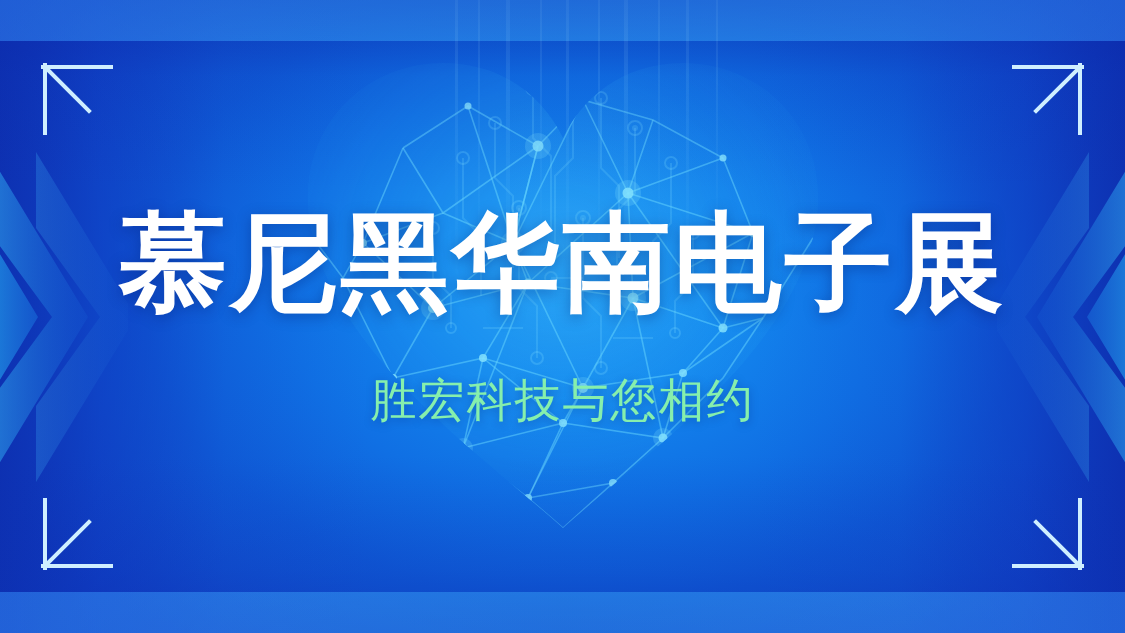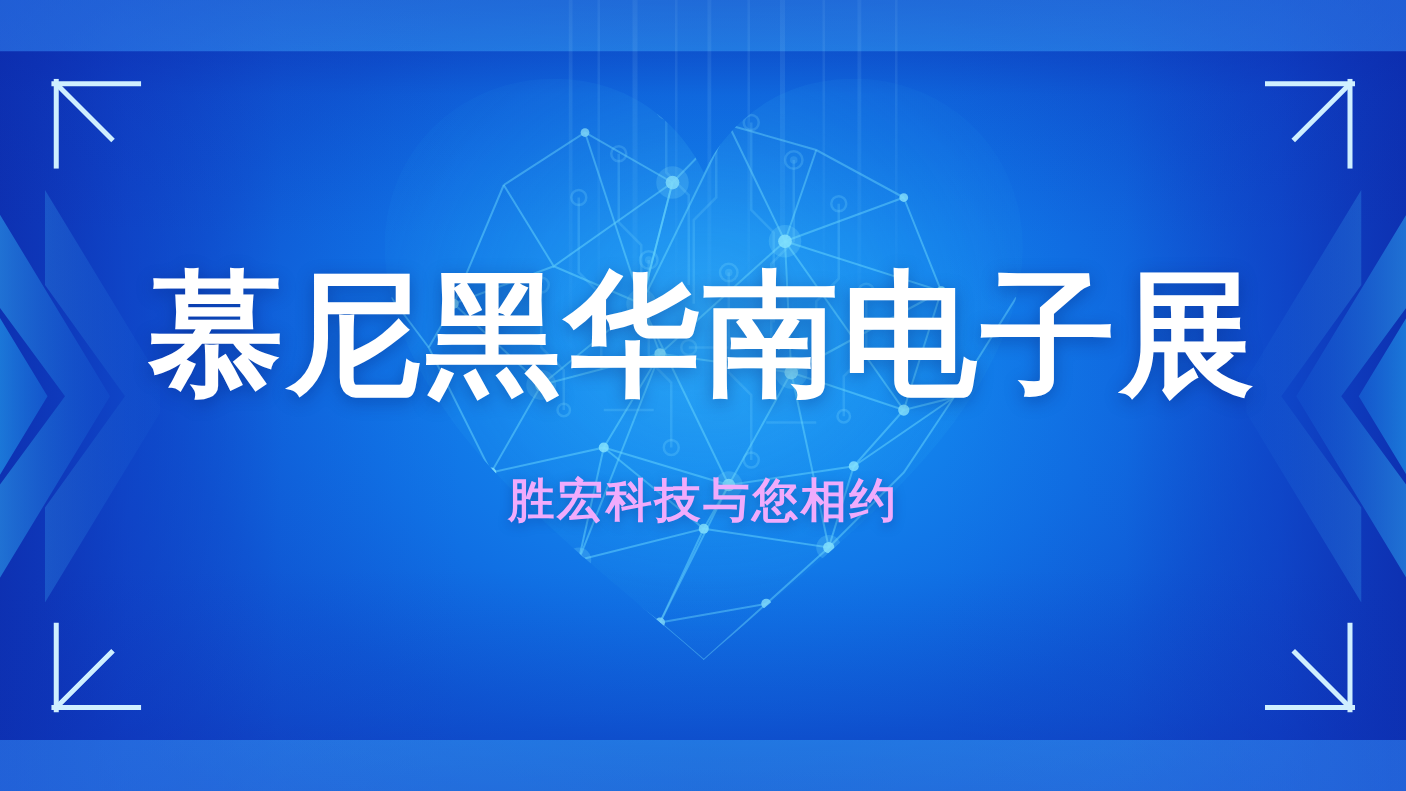--- a/index.html
+++ b/index.html
@@ -134,24 +134,24 @@
     line-height: 1.08;
     font-weight: bold;
     color: #ffffff;
     letter-spacing: 3px;
     text-shadow: 0 3px 14px rgba(6,30,110,0.38);
     white-space: nowrap;
   }
   .subtitle {
     margin: 0;
     margin-top: 52px;
-    font-size: 37px;
+    font-size: 46px;
     line-height: 1.2;
-    font-weight: bold;
-    color: #f0abfc;
+    font-weight: normal;
+    color: #86efac;
     letter-spacing: 2px;
     text-shadow: 0 2px 9px rgba(6,30,110,0.35);
     white-space: nowrap;
   }
 </style>
 </head>
 <body>
 
 <div class="banner">
 

